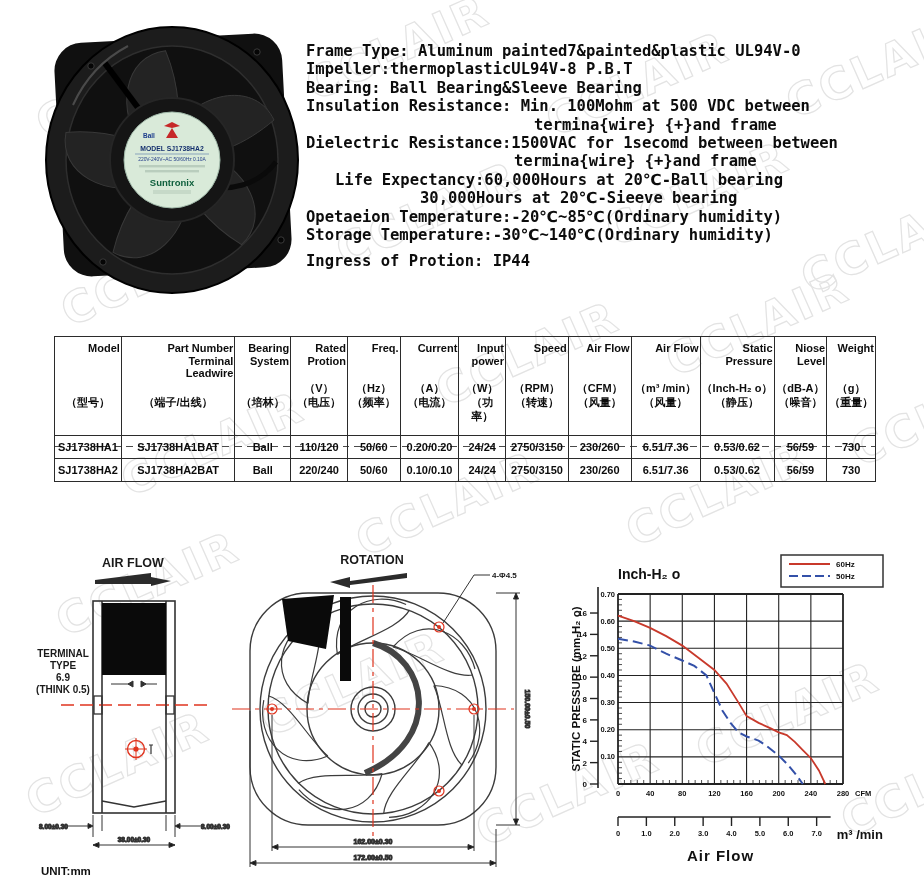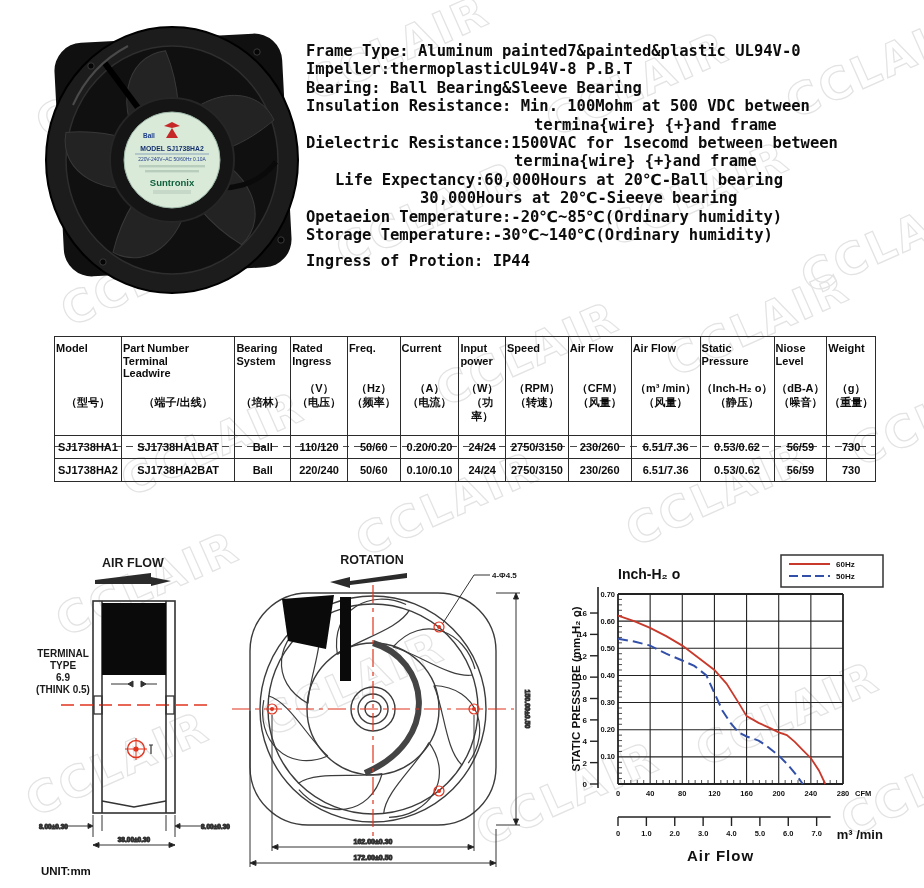--- a/index.html
+++ b/index.html
@@ -18,21 +18,21 @@
              font-size:15.5px;line-height:18.4px;white-space:pre;color:#0c0c0c;}
   
   #spec-table-wrap{position:absolute;left:54px;top:336px;width:822px;z-index:1;}
   table.spec{border-collapse:collapse;table-layout:fixed;width:822px;
              font-size:11px;font-weight:bold;color:#0c0c0c;}
   table.spec th,table.spec td{border:1.6px solid #2b2b2b;padding:1px 1px;
              text-align:center;vertical-align:top;overflow:hidden;}
   table.spec th{height:96px;}
   table.spec td{height:20px;vertical-align:middle;}
   .h-en{min-height:40px;display:flex;flex-direction:column;justify-content:flex-start;
-        align-items:flex-start;padding-top:4px;line-height:12.5px;}
+        align-items:flex-end;padding-top:4px;line-height:12.5px;}
   .h-unit{line-height:13px;min-height:13px;}
   .h-cn{line-height:14px;padding-bottom:2px;}
   tr.struck{background-image:repeating-linear-gradient(to right,#4a4a4a 0 7px,transparent 7px 12px);
             background-size:100% 1.4px;background-position:0 center;background-repeat:no-repeat;}
   
   #side-view{position:absolute;left:33px;top:553px;width:202px;height:330px;z-index:1;}
   #front-view{position:absolute;left:222px;top:551px;width:315px;height:334px;z-index:1;text-align:center;}
   #chart{position:absolute;left:568px;top:549px;width:356px;height:336px;z-index:1;text-align:right;}
   svg text{font-family:"Liberation Sans",sans-serif;}
 </style>
@@ -155,21 +155,21 @@
               <div class="h-en">
                 <div>Bearing</div>
                 <div>System</div>
               </div>
               <div class="h-unit"></div>
               <div class="h-cn">（培林）</div>
             </th>
             <th>
               <div class="h-en">
                 <div>Rated</div>
-                <div>Ingress</div>
+                <div>Protion</div>
               </div>
               <div class="h-unit">（V）</div>
               <div class="h-cn">（电压）</div>
             </th>
             <th>
               <div class="h-en">
                 <div>Freq.</div>
               </div>
               <div class="h-unit">（Hz）</div>
               <div class="h-cn">（频率）</div>

